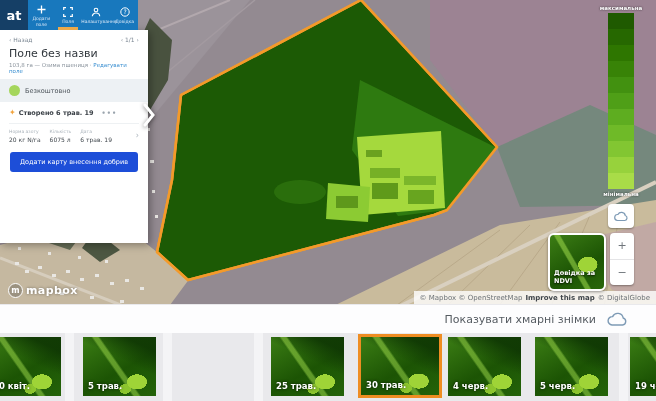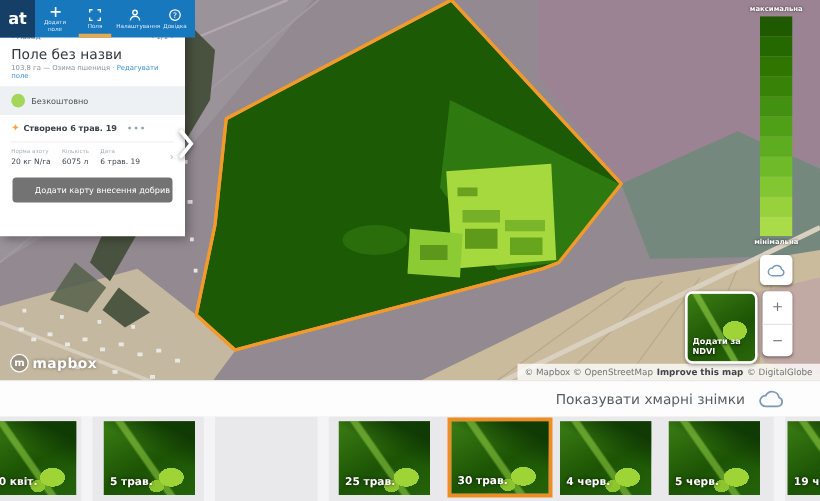--- a/index.html
+++ b/index.html
@@ -37,50 +37,50 @@
   
   .attrib{position:absolute;right:0;top:291px;height:13px;background:rgba(255,255,255,.8);
      display:flex;align-items:center;gap:3px;padding:0 6px;font-size:7px;color:#6d7377;z-index:11;white-space:nowrap}
   .attrib .improve{color:#3f454a;font-weight:bold;}
   .mapbox-logo{position:absolute;left:8px;top:283px;display:flex;align-items:center;gap:3px;z-index:11;color:#fff}
   .mb-circle{width:13px;height:13px;border-radius:50%;border:1.5px solid #fff;background:rgba(30,30,30,.25);
      display:flex;align-items:center;justify-content:center;font-size:8px;font-weight:bold}
   .mb-text{font-size:11px;font-weight:bold;letter-spacing:.4px;text-shadow:0 0 3px rgba(0,0,0,.45)}
 
   
-  .header{position:absolute;left:0;top:0;width:156px;height:30px;background:#1878bd;display:flex;z-index:30}
+  .header{position:absolute;left:0;top:0;width:138px;height:30px;background:#1878bd;display:flex;z-index:30}
   .logo{width:28px;height:30px;background:#153f66;color:#fff;font-weight:bold;font-size:13px;
         display:flex;align-items:center;justify-content:center}
   .nav{flex:1;display:flex}
   .nav-item{position:relative;flex:1;display:flex;flex-direction:column;align-items:center;justify-content:center;
         gap:2px;color:#d9e8f8;cursor:pointer;padding-top:2px}
   .nav-item .lbl{font-size:4.5px;line-height:1.15;text-align:center;max-width:30px}
   .nav-item.active::after{content:"";position:absolute;left:3px;right:3px;bottom:0;height:3px;background:#eca94a}
 
   
-  .panel{position:absolute;left:0;top:20px;width:148px;height:169px;background:#fff;z-index:25;
+  .panel{position:absolute;left:0;top:30px;width:148px;height:213px;background:#fff;z-index:25;
          box-shadow:2px 2px 8px rgba(0,0,0,.35);color:#3c4248}
   .back-row{display:flex;justify-content:space-between;padding:6px 9px 2px;font-size:6px;color:#7a8692}
   .pager{color:#7a8692}
   .title{font-size:11px;color:#31373d;padding:2px 9px 0;font-weight:normal}
   .subtitle{padding:2px 9px 5px;font-size:5.5px;color:#8a939c}
   .subtitle .edit{color:#3a8fd1;cursor:pointer}
   .badge-row{background:#edf1f4;padding:6px 9px;display:flex;align-items:center;gap:5px}
   .badge-dot{width:11px;height:11px;border-radius:50%;background:#a5d65c}
   .badge-label{font-size:6.5px;font-weight:normal;color:#4a5258}
   .card{padding:7px 9px 0}
   .card-head{display:flex;align-items:center;gap:3px;font-size:6.5px;font-weight:bold;color:#3b4147}
   .star{color:#f2a33c;font-size:8px;line-height:1}
   .more{color:#9aa4ad;letter-spacing:1px;margin-left:5px;cursor:pointer}
   .stats{display:flex;gap:9px;margin-top:6px;border-top:1px solid #eef1f3;padding-top:5px;position:relative}
   .stat .lab{font-size:4.5px;color:#a9b2ba;white-space:nowrap}
   .stat .val{font-size:6px;color:#40474d;margin-top:2px;white-space:nowrap}
   .stats-chev{position:absolute;right:0;top:7px;color:#aab3bb;font-size:8px;cursor:pointer}
-  .cta{display:block;margin:9px 1px 0;width:calc(100% - 2px);background:#737373;color:#fff;border:none;
-       border-radius:3px;font-size:6.5px;padding:6px 2px;text-align:right;font-family:inherit;cursor:pointer}
+  .cta{display:block;margin:9px 1px 0;width:calc(100% - 2px);background:#1d4ed8;color:#fff;border:none;
+       border-radius:3px;font-size:6.5px;padding:6px 2px;text-align:center;font-family:inherit;cursor:pointer}
   .panel-chevron{position:absolute;left:143px;top:103px;z-index:26;cursor:pointer;
        filter:drop-shadow(0 1px 2px rgba(0,0,0,.5))}
 
   
   .cloud-row{position:absolute;left:0;top:304px;width:656px;height:29px;background:#fdfdfe;
       border-top:1px solid #e9e9ec;display:flex;align-items:center;justify-content:flex-end;
       gap:10px;padding-right:26px;box-sizing:border-box;z-index:8}
   .cloud-row .lbl{font-size:11px;color:#565c62}
 
   
@@ -192,21 +192,21 @@
         </div>
       <div class="legend-label">мінімальна</div>
       <div class="cloud-btn">
         <svg width="16" height="11" viewBox="0 0 16 11">
           <path d="M4.5,9.5 a3,3 0 0 1 0.4,-6 a4,4 0 0 1 7.4,1 a2.6,2.6 0 0 1 -0.4,5 Z" fill="none" stroke="#7d9ab5" stroke-width="1.2"></path>
         </svg>
       </div>
     </div>
 
     <div class="ndvi-card">
-      <div class="ndvi-label">Додати за NDVI</div>
+      <div class="ndvi-label">Довідка за NDVI</div>
     </div>
 
     <div class="zoomctl">
       <div class="zbtn">+</div>
       <div class="zbtn minus">−</div>
     </div>
 
     <div class="attrib">
       <span>© Mapbox © OpenStreetMap</span>
       <span class="improve">Improve this map</span>

